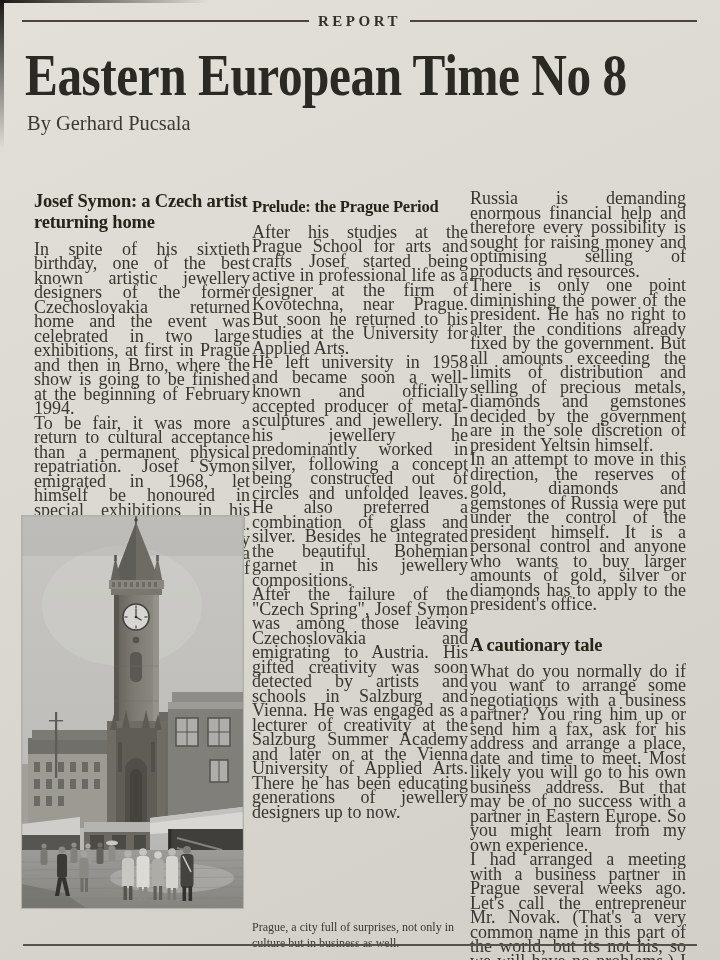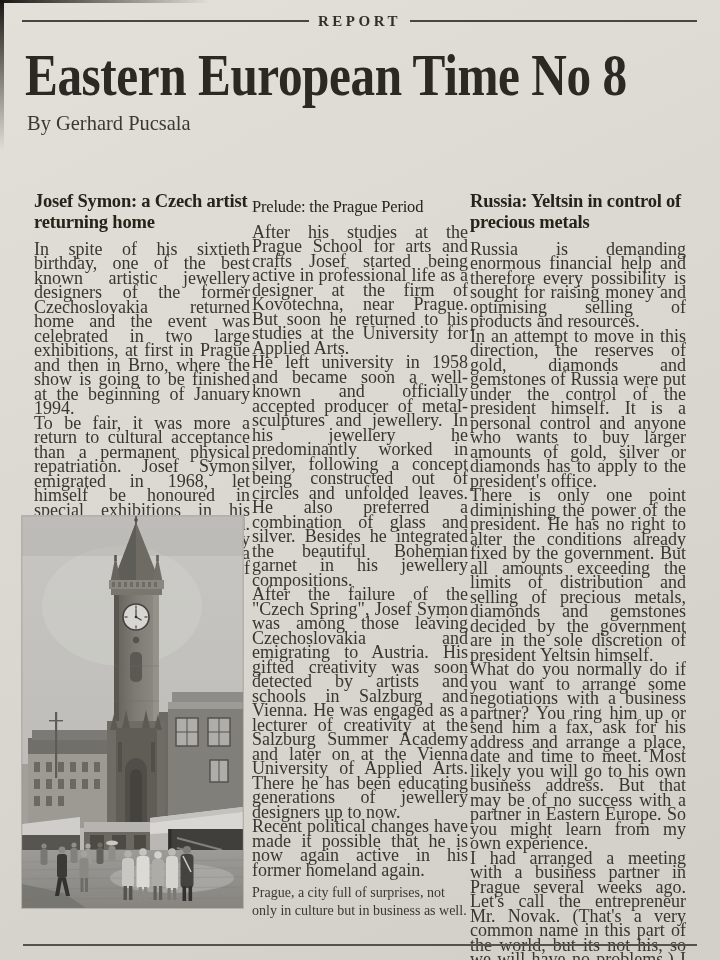--- a/index.html
+++ b/index.html
@@ -28,29 +28,29 @@
     transform:scaleX(0.82);transform-origin:left top;}
   .byline{position:absolute;left:27px;top:110px;font-size:22px;color:#3b3932;
     transform:scaleX(0.93);transform-origin:left top;}
 
   .columns{position:absolute;left:22px;top:191px;width:676px;
     display:flex;gap:2px;justify-content:center;}
   .col{width:216px;}
   .h-major{margin:0 0 8px 0;font-size:18.5px;line-height:1.16;
     font-weight:bold;color:#262419;letter-spacing:-0.2px;}
   .h-minor{margin:23px 0 8px 0;font-size:16.5px;line-height:1.15;
-    font-weight:normal;color:#262419;letter-spacing:-0.2px;}
+    font-weight:bold;color:#262419;letter-spacing:-0.2px;}
   .col p{margin:0;font-size:18px;line-height:14.5px;text-align:justify;
     color:#383630;hyphens:auto;-webkit-hyphens:auto;word-spacing:0.2px;}
 
   .photo{position:absolute;left:22px;top:516px;width:221px;height:392px;
     margin:0;outline:1px solid #b3b1ac;}
   .photo svg{display:block;}
-  .caption{position:absolute;left:252px;top:884px;width:218px;
-    font-size:14px;line-height:1.32;color:#3a3831;}
+  .caption{position:absolute;left:252px;top:920px;width:218px;
+    font-size:12px;line-height:1.32;color:#3a3831;}
 
   .bottom-rule{position:absolute;left:23px;top:944px;width:674px;height:2px;
     background:#55524a;}
 </style>
 </head>
 <body>
 
 <div class="page">
 
   <div class="edge-top"></div>
@@ -62,37 +62,36 @@
     <span class="rule"></span>
   </header>
 
   <h1 class="headline">Eastern European Time No 8</h1>
   <div class="byline">By Gerhard Pucsala</div>
 
   <div class="columns">
 
     <section class="col">
       <h2 class="h-major">Josef Symon: a Czech artist returning home</h2>
-      <p>In spite of his sixtieth birthday, one of the best known artistic jewellery designers of the former Czechoslovakia returned home and the event was celebrated in two large exhibitions, at first in Prague and then in Brno, where the show is going to be finished at the beginning of January 1994.</p>
+      <p>In spite of his sixtieth birthday, one of the best known artistic jewellery designers of the former Czechoslovakia returned home and the event was celebrated in two large exhibitions, at first in Prague and then in Brno, where the show is going to be finished at the beginning of February 1994.</p>
       <p>To be fair, it was more a return to cultural acceptance than a permanent physical repatriation. Josef Symon emigrated in 1968, let himself be honoured in special exhibitions in his former Czech homeland. Now he is permanently travelling between Vienna and Prague as a citizen of two countries.</p>
     </section>
 
     <section class="col">
       <h2 class="h-minor" style="margin-top:7px;">Prelude: the Prague Period</h2>
       <p>After his studies at the Prague School for arts and crafts Josef started being active in professional life as a designer at the firm of Kovotechna, near Prague. But soon he returned to his studies at the University for Applied Arts.</p>
       <p>He left university in 1958 and became soon a well-known and officially accepted producer of metal-sculptures and jewellery. In his jewellery he predominantly worked in silver, following a concept being constructed out of circles and unfolded leaves. He also preferred a combination of glass and silver. Besides he integrated the beautiful Bohemian garnet in his jewellery compositions.</p>
       <p>After the failure of the "Czech Spring", Josef Symon was among those leaving Czechoslovakia and emigrating to Austria. His gifted creativity was soon detected by artists and schools in Salzburg and Vienna. He was engaged as a lecturer of creativity at the Salzburg Summer Academy and later on at the Vienna University of Applied Arts. There he has been educating generations of jewellery designers up to now.</p>
-      <p>Recent political changes have made it possible that he is now again active in his former homeland again.</p>
     </section>
 
     <section class="col">
-      <h2 class="h-major">Russia: Yeltsin in control of precious metals</h2>
       <p>Russia is demanding enormous financial help and therefore every possibility is sought for raising money and optimising selling of products and resources.</p>
+      <p>There is only one point diminishing the power of the president. He has no right to alter the conditions already fixed by the government. But all amounts exceeding the limits of distribution and selling of precious metals, diamonds and gemstones decided by the government are in the sole discretion of president Yeltsin himself.</p>
       <p>In an attempt to move in this direction, the reserves of gold, diamonds and gemstones of Russia were put under the control of the president himself. It is a personal control and anyone who wants to buy larger amounts of gold, silver or diamonds has to apply to the president's office.</p>
-      <p>There is only one point diminishing the power of the president. He has no right to alter the conditions already fixed by the government. But all amounts exceeding the limits of distribution and selling of precious metals, diamonds and gemstones decided by the government are in the sole discretion of president Yeltsin himself.</p>
+      <h2 class="h-major" style="margin-top:23px;">A cautionary tale</h2>
       <p>What do you normally do if you want to arrange some negotiations with a business partner? You ring him up or send him a fax, ask for his address and arrange a place, date and time to meet. Most likely you will go to his own business address. But that may be of no success with a partner in Eastern Europe. So you might learn from my own experience.</p>
       <p>I had arranged a meeting with a business partner in Prague several weeks ago. Let's call the entrepreneur Mr. Novak. (That's a very common name in this part of the world, but its not his, so we will have no problems.) I suggested we meet at his office at ten o'clock in the morning. I settled everything by phone and reminded him once more by fax. I had noted his name and address. As a western businessman, used to honouring his appointments, I arrived</p>
     </section>
 
   </div>
 
   <figure class="photo">
     <svg width="221" height="392" viewBox="0 0 221 392" xmlns="http://www.w3.org/2000/svg">
       <defs>
         <linearGradient id="sky" x1="0" y1="0" x2="0" y2="1">

